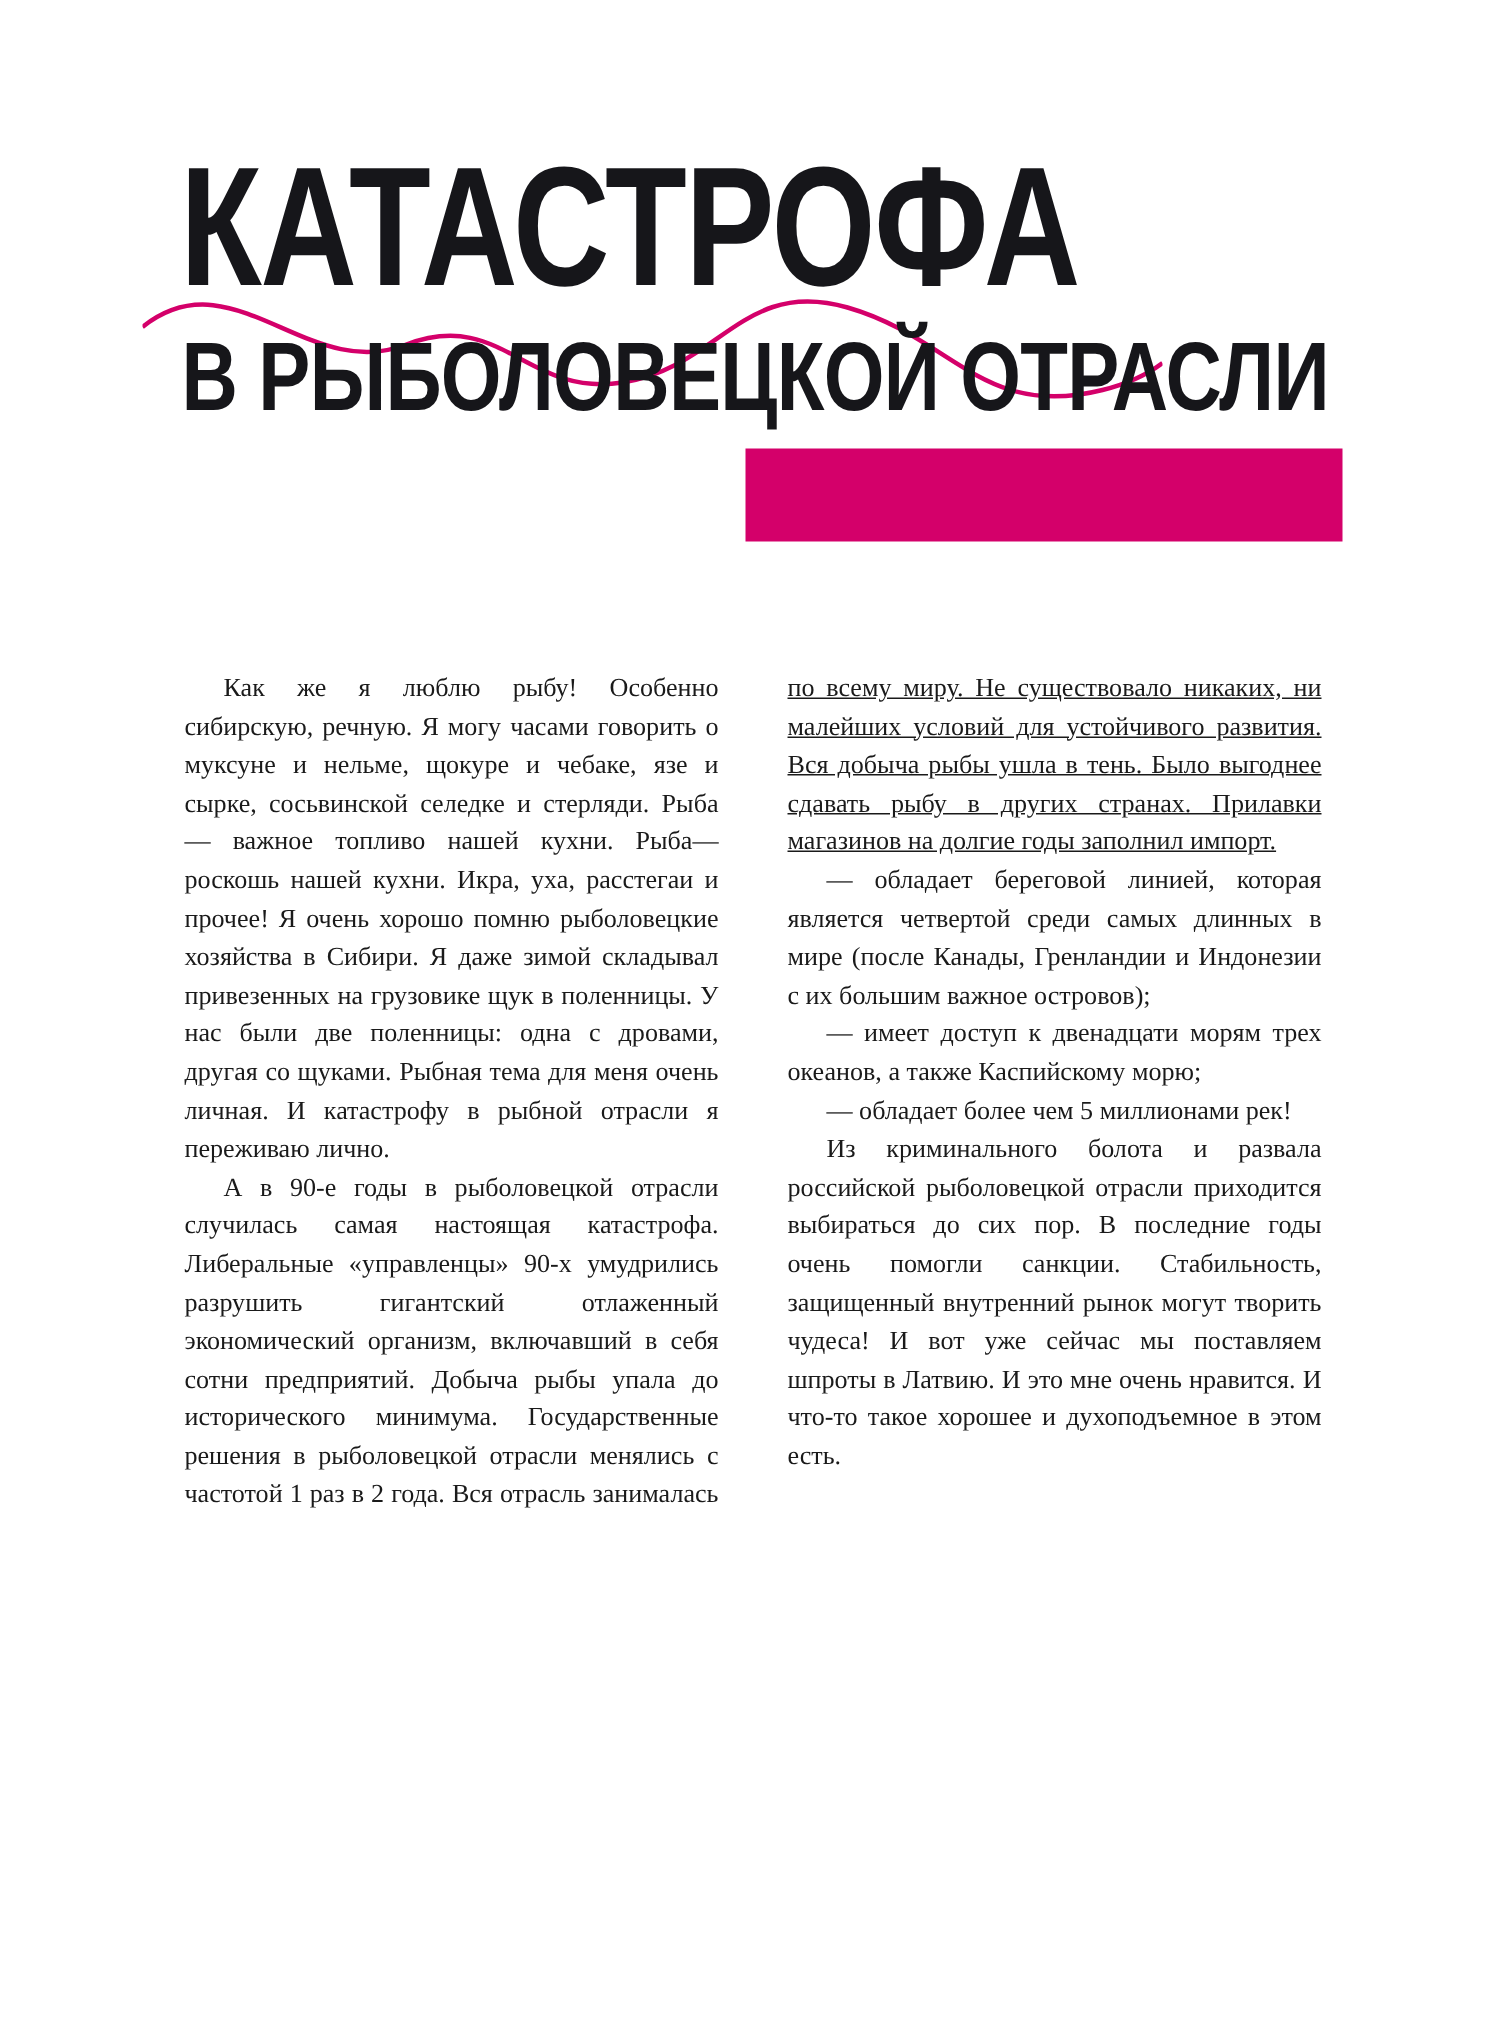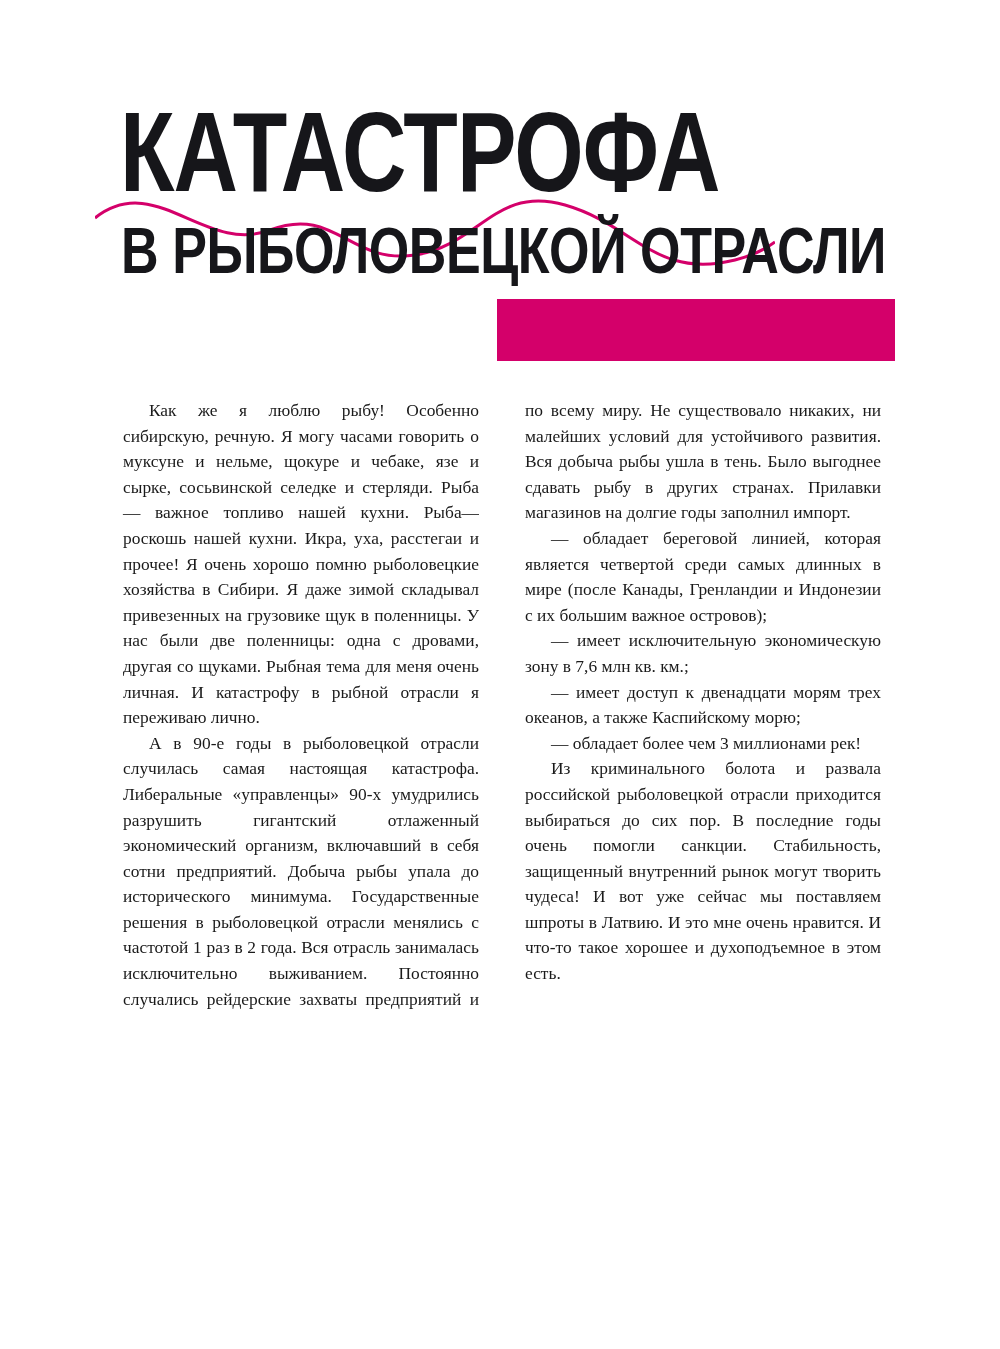--- a/index.html
+++ b/index.html
@@ -75,33 +75,35 @@
   .columns {
     position: absolute;
     left: 123px;
     top: 398px;
     width: 758px;
     display: flex;
     gap: 46px;
   }
   .col {
     width: 356px;
+    margin-top: 48px;
   }
   .col p {
     margin: 0;
     font-family: "Liberation Serif", serif;
     font-size: 17.4px;
     line-height: 25.6px;
     color: #1a1a1a;
     text-align: justify;
     text-indent: 26px;
     hyphens: manual;
   }
   .col p.noindent {
     text-indent: 0;
+    text-decoration: underline;
   }
   .col p.dash {
     text-indent: 26px;
   }
 
   
   .page-number {
     position: absolute;
     left: 122px;
     top: 1249px;
@@ -127,22 +129,21 @@
   <div class="accent-bar"></div>
 
   <div class="columns">
     <div class="col">
       <p>Как же я люблю рыбу! Особенно сибирскую, речную. Я могу часами говорить о муксуне и нельме, щокуре и чебаке, язе и сырке, сосьвинской селедке и стерляди. Рыба — важное топливо нашей кухни. Рыба— роскошь нашей кухни. Икра, уха, расстегаи и прочее! Я очень хорошо помню рыболовецкие хозяйства в Сибири. Я даже зимой складывал привезенных на грузовике щук в поленницы. У нас были две поленницы: одна с дровами, другая со щуками. Рыбная тема для меня очень личная. И катастрофу в рыбной отрасли я переживаю лично.</p>
       <p>А в 90-е годы в рыболовецкой отрасли случилась самая настоящая катастрофа. Либеральные «управленцы» 90-х умудрились разрушить гигантский отлаженный экономический организм, включавший в себя сотни предприятий. Добыча рыбы упала до исторического минимума. Государственные решения в рыболовецкой отрасли менялись с частотой 1 раз в 2 года. Вся отрасль занималась исключительно выживанием. Постоянно случались рейдерские захваты предприятий и судов. Русские моряки расползлись</p>
     </div>
     <div class="col">
       <p class="noindent">по всему миру. Не существовало никаких, ни малейших условий для устойчивого развития. Вся добыча рыбы ушла в тень. Было выгоднее сдавать рыбу в других странах. Прилавки магазинов на долгие годы заполнил импорт.</p>
       <p class="dash">— обладает береговой линией, которая является четвертой среди самых длинных в мире (после Канады, Гренландии и Индонезии с их большим важное островов);</p>
-      <p class="dash">— имеет исключительную экономическую зону в 7,6 млн кв. км.;</p>
       <p class="dash">— имеет доступ к двенадцати морям трех океанов, а также Каспийскому морю;</p>
-      <p class="dash">— обладает более чем 3 миллионами рек!</p>
+      <p class="dash">— обладает более чем 5 миллионами рек!</p>
       <p>Из криминального болота и развала российской рыболовецкой отрасли приходится выбираться до сих пор. В последние годы очень помогли санкции. Стабильность, защищенный внутренний рынок могут творить чудеса! И вот уже сейчас мы поставляем шпроты в Латвию. И это мне очень нравится. И что-то такое хорошее и духоподъемное в этом есть.</p>
     </div>
   </div>
 
   <div class="page-number">12</div>
 
 </div>
 
 </body></html>

